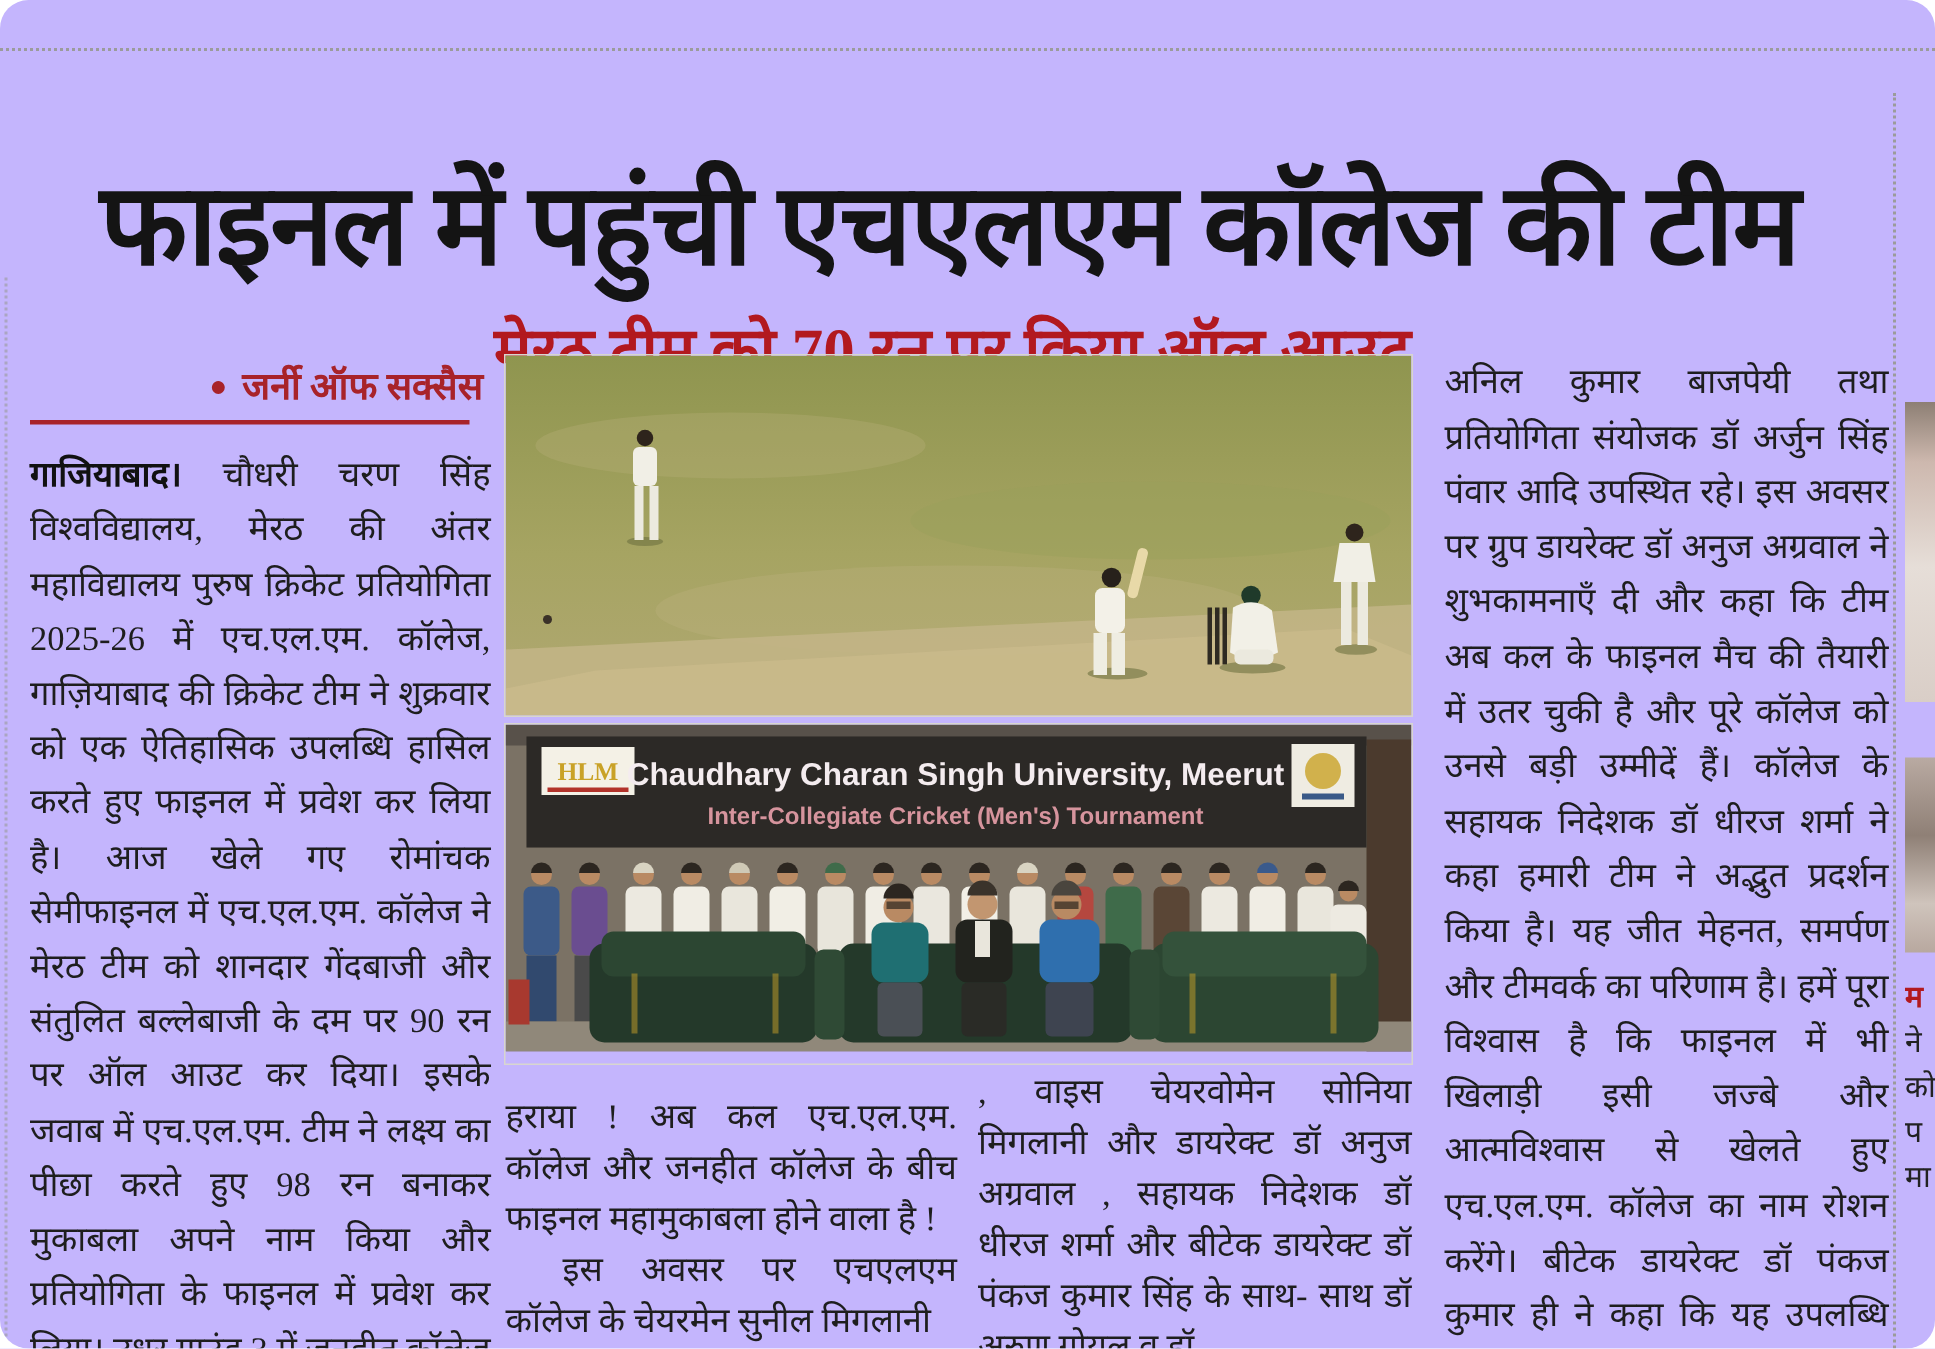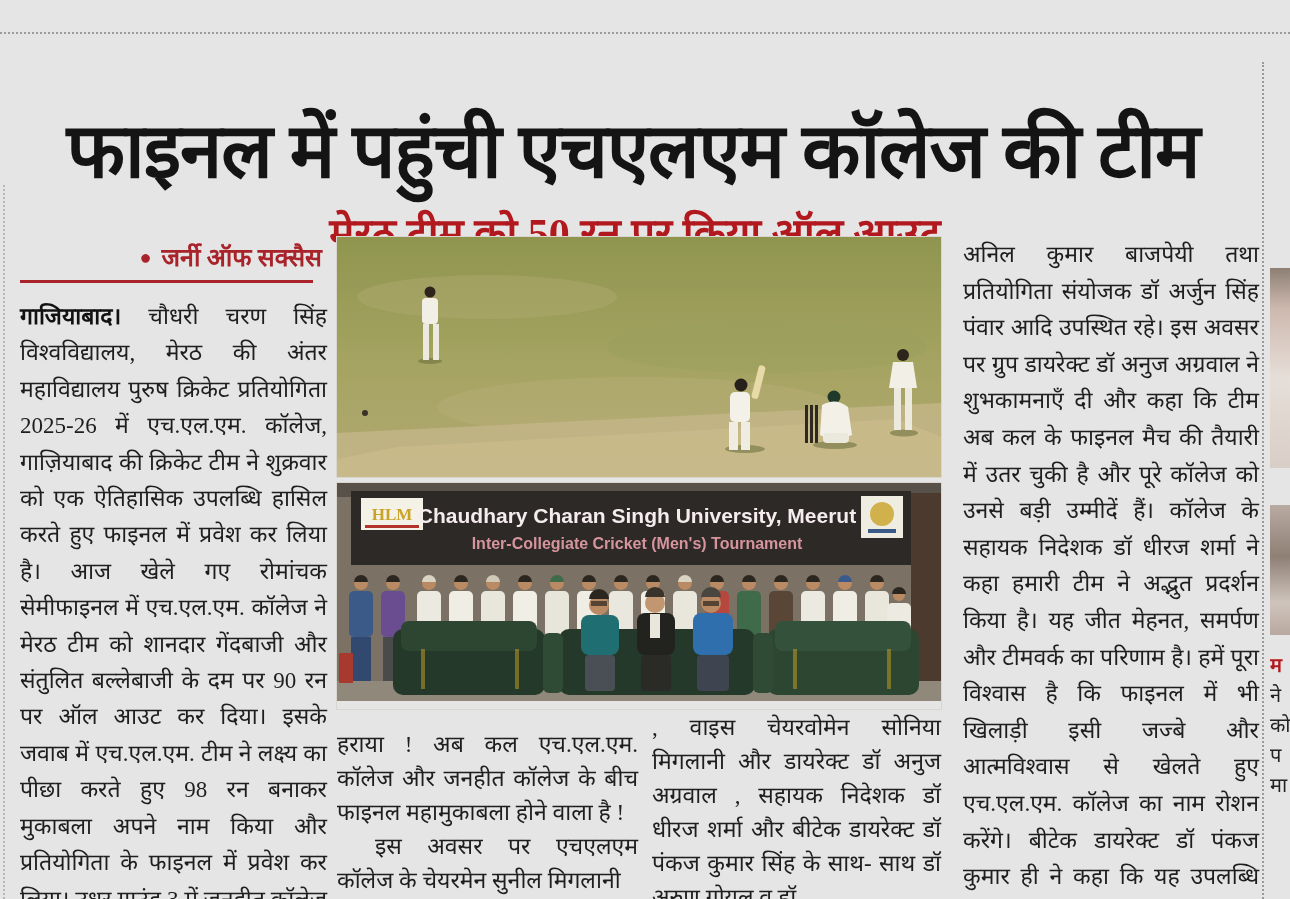--- a/index.html
+++ b/index.html
@@ -1,17 +1,17 @@
 <!DOCTYPE html>
 <html lang="hi"><head>
 <meta charset="utf-8">
 <style>
   html,body{margin:0;padding:0;background:#ffffff;}
-  #page{position:relative;width:1290px;height:899px;background:#e5e5e5;overflow:hidden;
-        font-family:"Liberation Serif","DejaVu Serif",serif;color:#1d1d1d;}
+  #page{position:relative;width:1290px;height:899px;background:#c4b5fd;overflow:hidden;
+        font-family:"Liberation Serif","DejaVu Serif",serif;color:#1d1d1d;border-radius:19px;}
   .dotted-h{position:absolute;border-top:2px dotted #9b9b9b;height:0;}
   .dotted-v{position:absolute;border-left:2px dotted #9b9b9b;width:0;}
   .headline{position:absolute;top:50px;left:22px;width:1222px;text-align:center;
             font-size:76px;line-height:1.32;font-weight:700;color:#141414;
             letter-spacing:-1px;white-space:nowrap;}
   .subheadline{position:absolute;top:168px;left:140px;width:990px;text-align:center;
                font-size:42px;font-weight:700;color:#b2191f;white-space:nowrap;}
   .byline{position:absolute;top:239px;left:22px;width:300px;font-size:25px;font-weight:700;
           color:#a8232a;text-align:right;}
   .byline .dot{font-size:20px;vertical-align:2px;margin-right:10px;}
@@ -35,21 +35,21 @@
 </head>
 <body>
 
 <div id="page">
 
   <div class="dotted-h" style="top:32px;left:0;width:1290px;"></div>
   <div class="dotted-v" style="left:3px;top:185px;height:714px;opacity:.6;"></div>
   <div class="dotted-v" style="left:1262px;top:62px;height:837px;"></div>
 
   <h1 class="headline">फाइनल में पहुंची एचएलएम कॉलेज की टीम</h1>
-  <h2 class="subheadline">मेरठ टीम को 50 रन पर किया ऑल आउट</h2>
+  <h2 class="subheadline">मेरठ टीम को 70 रन पर किया ऑल आउट</h2>
 
   <div class="byline">
     <span class="dot">●</span><span>जर्नी ऑफ सक्सैस</span>
   </div>
   <div class="byline-rule"></div>
 
   <div class="col-left bodytext">
     <p><b>गाजियाबाद।</b><span> चौधरी चरण सिंह विश्वविद्यालय, मेरठ की अंतर महाविद्यालय पुरुष क्रिकेट प्रतियोगिता 2025-26 में एच.एल.एम. कॉलेज, गाज़ियाबाद की क्रिकेट टीम ने शुक्रवार को एक ऐतिहासिक उपलब्धि हासिल करते हुए फाइनल में प्रवेश कर लिया है। आज खेले गए रोमांचक सेमीफाइनल में एच.एल.एम. कॉलेज ने मेरठ टीम को शानदार गेंदबाजी और संतुलित बल्लेबाजी के दम पर 90 रन पर ऑल आउट कर दिया। इसके जवाब में एच.एल.एम. टीम ने लक्ष्य का पीछा करते हुए 98 रन बनाकर मुकाबला अपने नाम किया और प्रतियोगिता के फाइनल में प्रवेश कर लिया। उधर ग्राउंड 3 में जनहीत कॉलेज ने एम एम एच कॉलेज की</span></p>
   </div>
 

